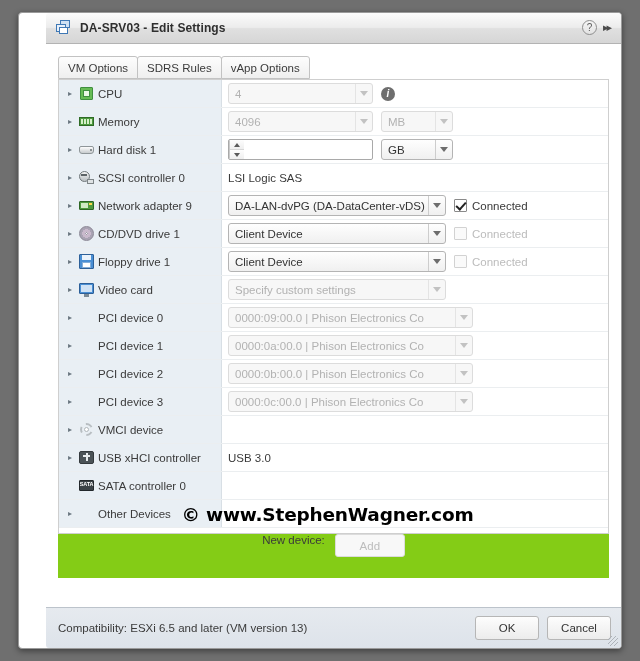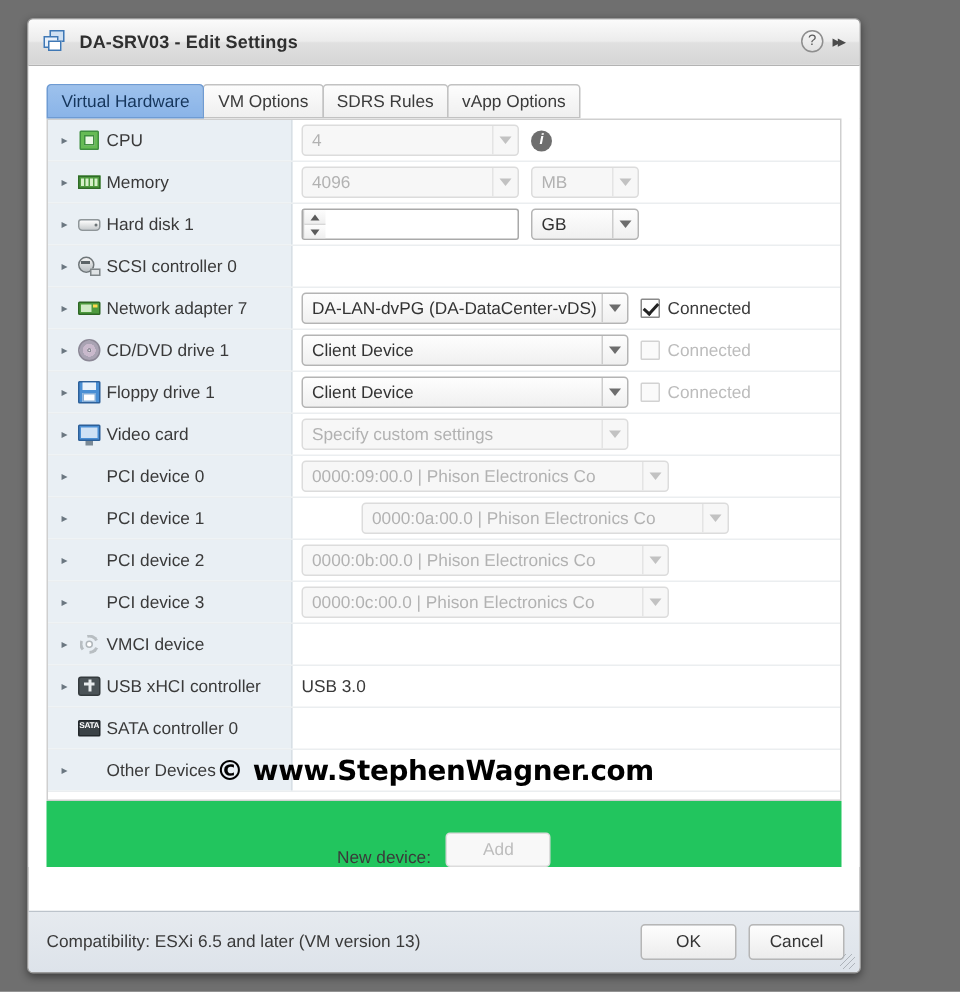--- a/index.html
+++ b/index.html
@@ -12,26 +12,26 @@
   }
   body {
     background: linear-gradient(#6f6f6f, #6f6f6f);
     overflow: hidden;
   }
 
   
   .dialog {
     position: absolute;
     left: 18px; top: 12px;
-    width: 556px; height: 637px;
+    width: 604px; height: 637px;
     background: #ffffff;
     border: 1px solid #9a9a9a;
     border-radius: 4px;
     box-shadow: 0 2px 6px rgba(0,0,0,.45);
-    display: flex; flex-direction: column;
+    display: flex; flex-direction: column; padding-left: 27px;
   }
 
   
   .titlebar {
     height: 31px;
     background: linear-gradient(#fbfbfb 0%, #ececec 48%, #e0e0e0 52%, #d6d6d6 100%);
     border-bottom: 1px solid #b3b3b3;
     border-radius: 3px 3px 0 0;
     display: flex; align-items: center;
     padding: 0 6px 0 10px;
@@ -269,23 +269,23 @@
     font-family: "DejaVu Sans", sans-serif;
     font-size: 18.5px; font-weight: bold; color: #000;
     pointer-events: none;
     letter-spacing: -0.2px;
     z-index: 5;
   }
 
   
   .newdevice-bar {
     height: 44px;
-    display: flex; align-items: flex-end; justify-content: center;
+    display: flex; align-items: flex-start; justify-content: center;
     gap: 10px;
-    background: #22c55e;
+    background: #84cc16;
   }
   .nd-label { font-size: 11.5px; color: #3a3a3a; }
   .nd-select {
     width: 225px; height: 23px;
     border: 1px solid #aeaeae; border-radius: 3px;
     background: linear-gradient(#fcfcfc,#e9e9e9);
     display: flex; align-items: center;
     font-size: 11.5px; color: #3a3a3a;
     cursor: pointer; overflow:hidden;
   }
@@ -337,21 +337,20 @@
         <span class="sq sq3"></span>
     </span>
     <span class="title-text">DA-SRV03 - Edit Settings</span>
     <span class="title-actions">
       <span class="help-btn">?</span>
       <span class="expand-btn">▸▸</span>
     </span>
   </div>
 
   <div class="tabstrip">
-    <div class="tab active">Virtual Hardware</div>
     <div class="tab">VM Options</div>
     <div class="tab">SDRS Rules</div>
     <div class="tab">vApp Options</div>
   </div>
 
   <div class="content">
 
     <div class="devtable">
 
       <div class="row">
@@ -422,31 +421,34 @@
       <div class="row">
         <div class="label-cell">
           <span class="twisty">▸</span>
           <span class="ico ico-scsi">
               <i></i>
               <b></b>
               <u></u>
             </span>
           <span class="dev-label">SCSI controller 0</span>
         </div>
+        <div class="value-cell">
+          <span class="plain-value">LSI Logic SAS</span>
+        </div>
       </div>
 
       <div class="row">
         <div class="label-cell">
           <span class="twisty">▸</span>
           <span class="ico ico-net">
               <i></i>
               <b></b>
               <u></u>
             </span>
-          <span class="dev-label">Network adapter 7</span>
+          <span class="dev-label">Network adapter 9</span>
         </div>
         <div class="value-cell">
           <div class="select" style="width:218px;">
             <span class="sel-text">DA-LAN-dvPG (DA-DataCenter-vDS)</span>
             <span class="arrow"></span>
           </div>
           <span class="chk-wrap">
             <span class="chk checked"></span>
             <span class="chk-label">Connected</span>
           </span>
@@ -528,21 +530,21 @@
         </div>
       </div>
 
       <div class="row">
         <div class="label-cell">
           <span class="twisty">▸</span>
           <span class="ico blank"></span>
           <span class="dev-label">PCI device 1</span>
         </div>
         <div class="value-cell">
-          <div class="select disabled" style="width:245px;margin-left:40px;">
+          <div class="select disabled" style="width:245px;">
             <span class="sel-text">0000:0a:00.0 | Phison Electronics Co</span>
             <span class="arrow"></span>
           </div>
         </div>
       </div>
 
       <div class="row">
         <div class="label-cell">
           <span class="twisty">▸</span>
           <span class="ico blank"></span>

